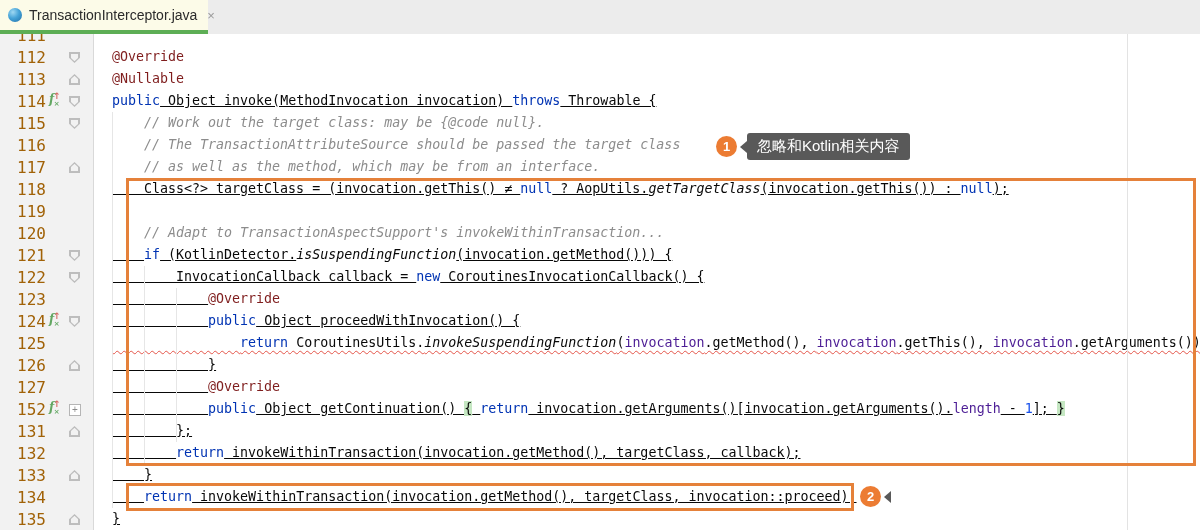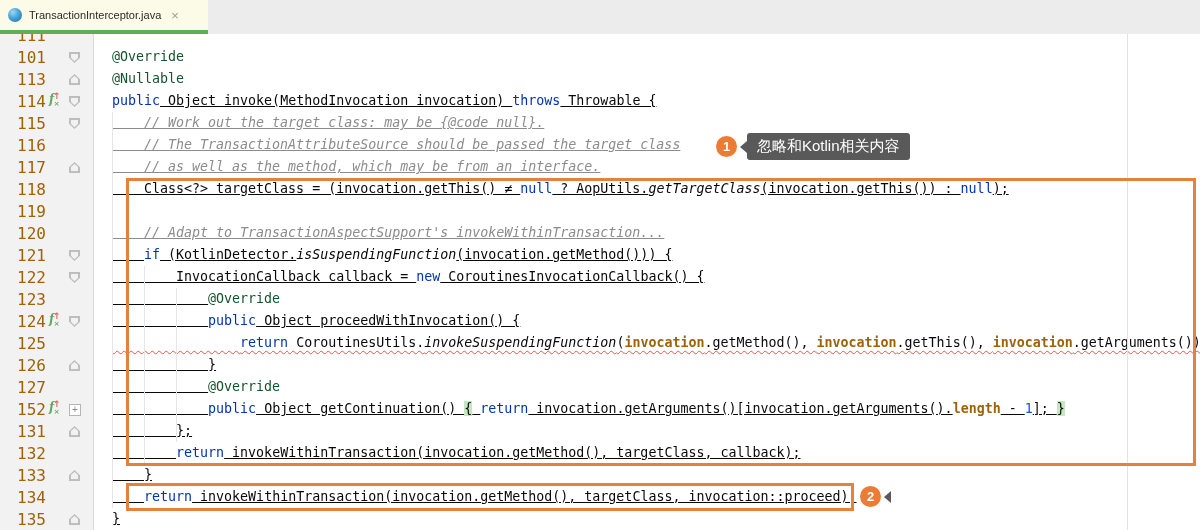--- a/index.html
+++ b/index.html
@@ -7,44 +7,44 @@
        font-family:"Liberation Sans", sans-serif;}
   .app{position:relative;width:1200px;height:530px;overflow:hidden;}
 
   
   .tabbar{position:absolute;left:0;top:0;width:1200px;height:34px;background:#ececec;}
   .tab{position:absolute;left:0;top:0;width:208px;height:30px;background:#fcfbe8;
        display:flex;align-items:center;padding:0 8px;box-sizing:border-box;cursor:pointer;}
   .java-icon{width:14px;height:14px;border-radius:50%;
        background:radial-gradient(circle at 35% 30%, #9fd8f2 0%, #45a3d8 45%, #1f6ea6 100%);
        margin-right:7px;flex:0 0 auto;}
-  .tab-title{font-size:11px;color:#2b2b2b;white-space:nowrap;}
+  .tab-title{font-size:14px;color:#2b2b2b;white-space:nowrap;}
   .tab-close{margin-left:10px;color:#9a9a9a;font-size:13px;line-height:1;cursor:pointer;}
   .tab-underline{position:absolute;left:0;top:30px;width:208px;height:4px;background:#5dae55;}
 
   
   .editor{position:absolute;left:0;top:34px;width:1200px;height:496px;background:#fff;overflow:hidden;}
   .gutter-bg{position:absolute;left:0;top:0;width:94px;height:496px;background:#f2f2f2;
        border-right:1px solid #d9d9d9;box-sizing:border-box;}
   .lines{position:absolute;left:0;top:-10px;width:1200px;}
   .row{position:relative;height:22px;display:flex;align-items:center;}
   .num{width:46px;flex:0 0 auto;text-align:right;color:#a16207;
        font-family:"DejaVu Sans Mono", monospace;font-size:16px;padding-right:2px;}
   .gicon{width:18px;flex:0 0 auto;height:22px;position:relative;}
   .fcell{width:18px;flex:0 0 auto;height:22px;position:relative;margin-right:12px;}
   .codecell{flex:1;white-space:pre;font-family:"DejaVu Sans Mono", monospace;
        font-size:13.3px;line-height:22px;color:#080808;padding-left:16px;}
 
   
   .tk-kw{color:#0033B3;}
-  .tk-ann{color:#14532d;}
-  .tk-com{color:#8C8C8C;font-style:italic;text-decoration:underline;}
+  .tk-ann{color:#7f1d1d;}
+  .tk-com{color:#8C8C8C;font-style:italic;}
   .tk-pl{color:#080808;text-decoration:underline;}
   .tk-it{color:#080808;font-style:italic;}
-  .tk-fld{color:#a16207;font-weight:bold;}
+  .tk-fld{color:#4c1d95;}
   .tk-num{color:#1750EB;}
   .tk-gb{background:#c5e7c2;}
   .err span{text-decoration:underline wavy #e4554a 1px;text-underline-offset:3px;}
 
   
   .ovr{position:absolute;left:1px;top:3px;font-family:"DejaVu Serif", serif;
        font-style:italic;font-weight:bold;font-size:12px;color:#62a762;line-height:1;}
   .ovr .arr{font-style:normal;font-weight:bold;color:#d66a65;font-size:9px;
        position:relative;top:-4px;left:-1px;font-family:"DejaVu Sans", sans-serif;}
   .ovr .xx{font-style:normal;color:#62a762;font-size:7px;position:relative;left:-8px;top:3px;}
@@ -96,21 +96,21 @@
   <div class="editor">
     <div class="gutter-bg"></div>
     <div class="lines" id="lines">
         <div class="row">
           <span class="num">111</span>
           <span class="gicon"></span>
           <span class="fcell"></span>
           <span class="codecell"></span>
         </div>
         <div class="row">
-          <span class="num">101</span>
+          <span class="num">112</span>
           <span class="gicon"></span>
           <span class="fcell">
             <span class="fold open">
               <span class="outer"></span>
               <span class="inner"></span>
             </span>
           </span>
           <span class="codecell"><span class="tk-ann">@Override</span></span>
         </div>
         <div class="row">

